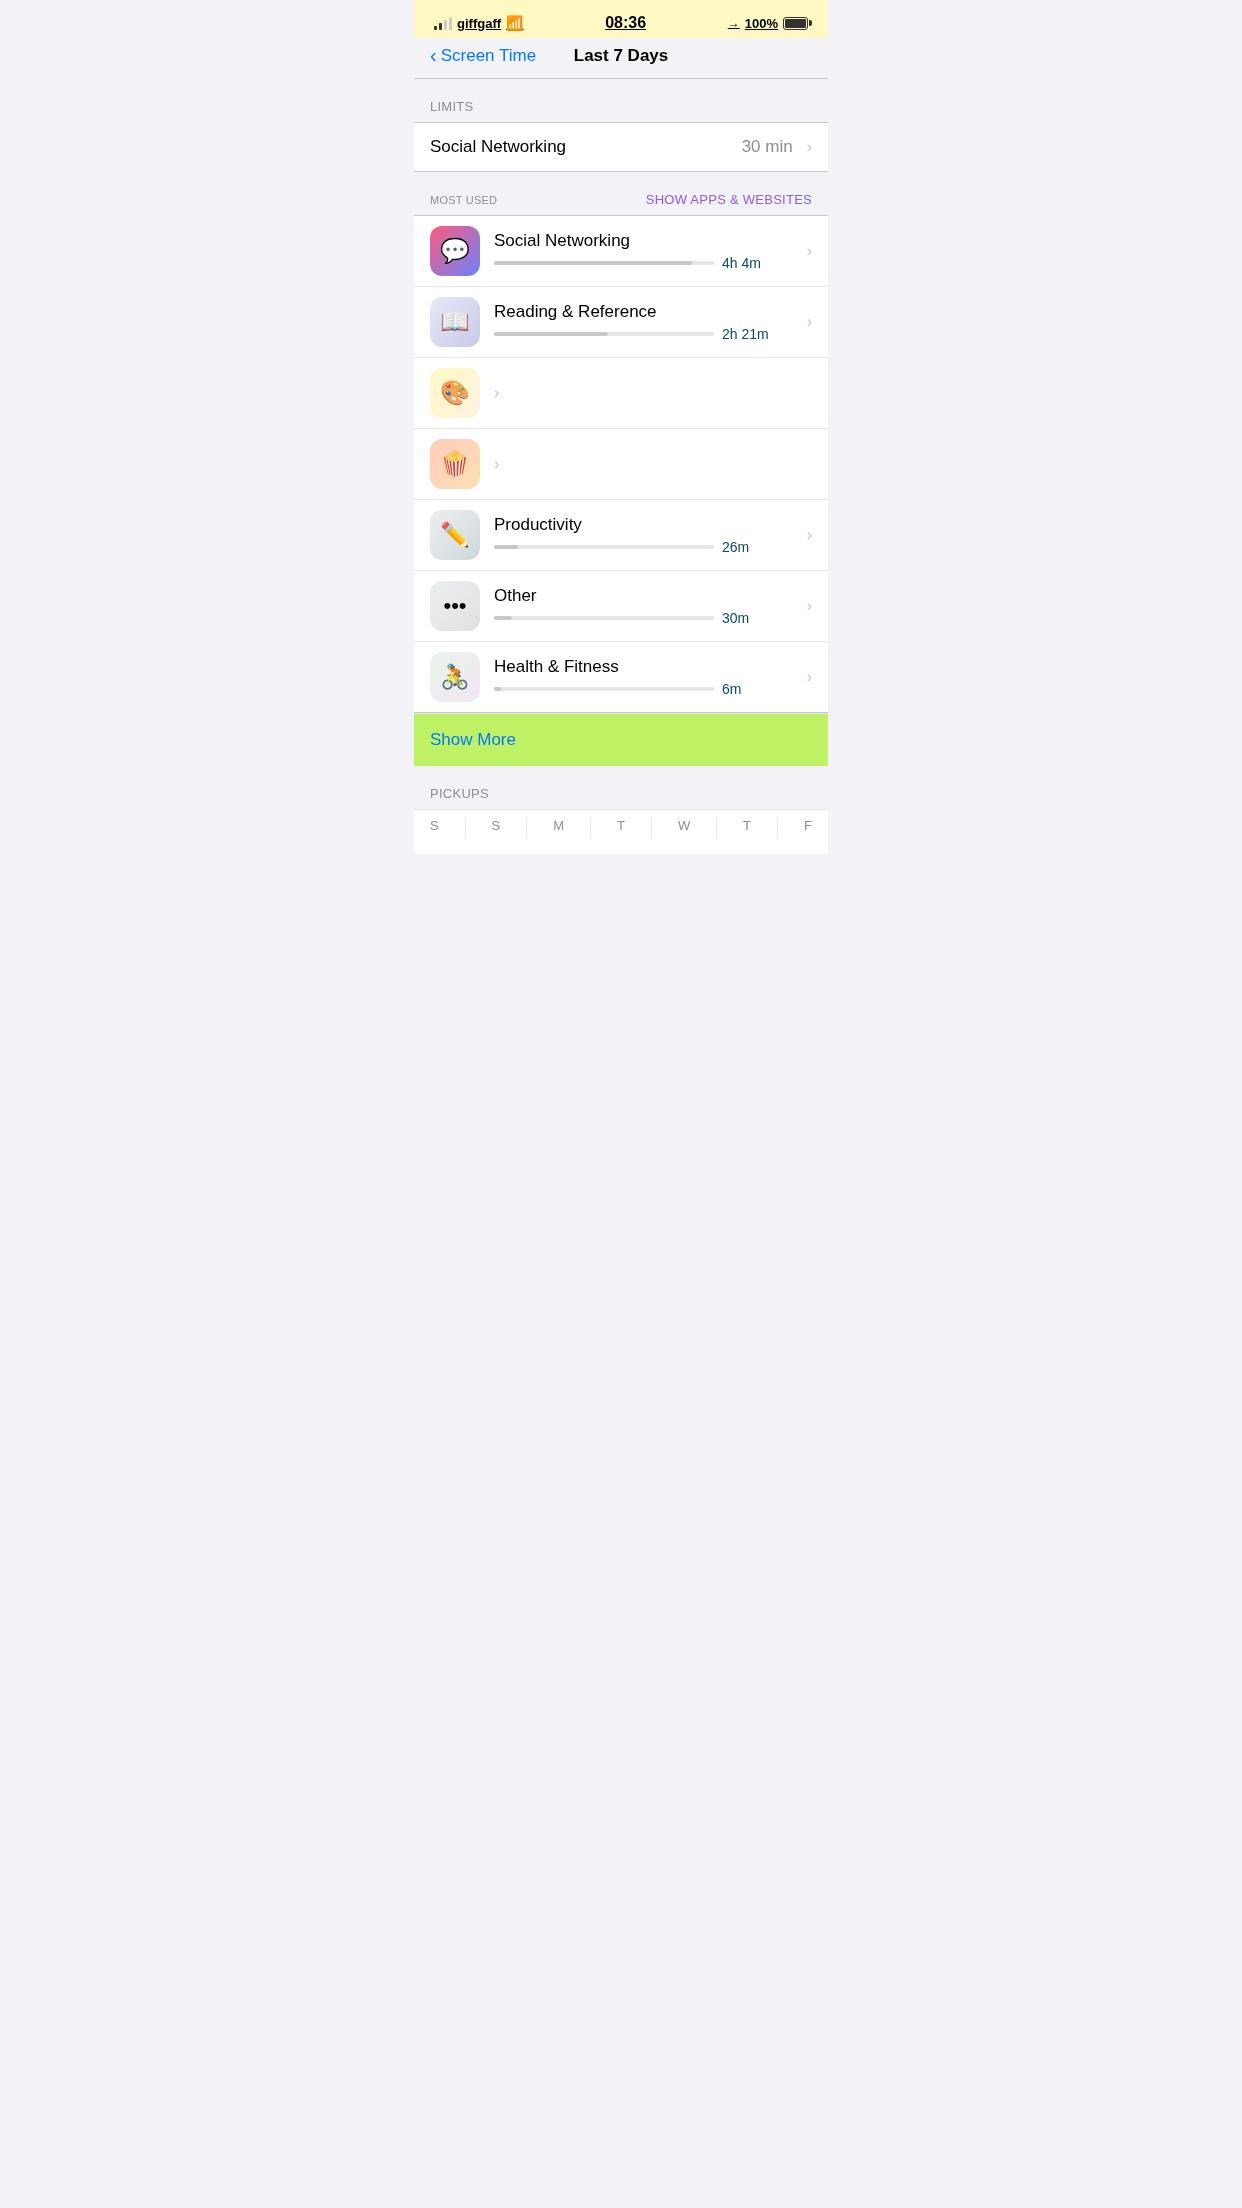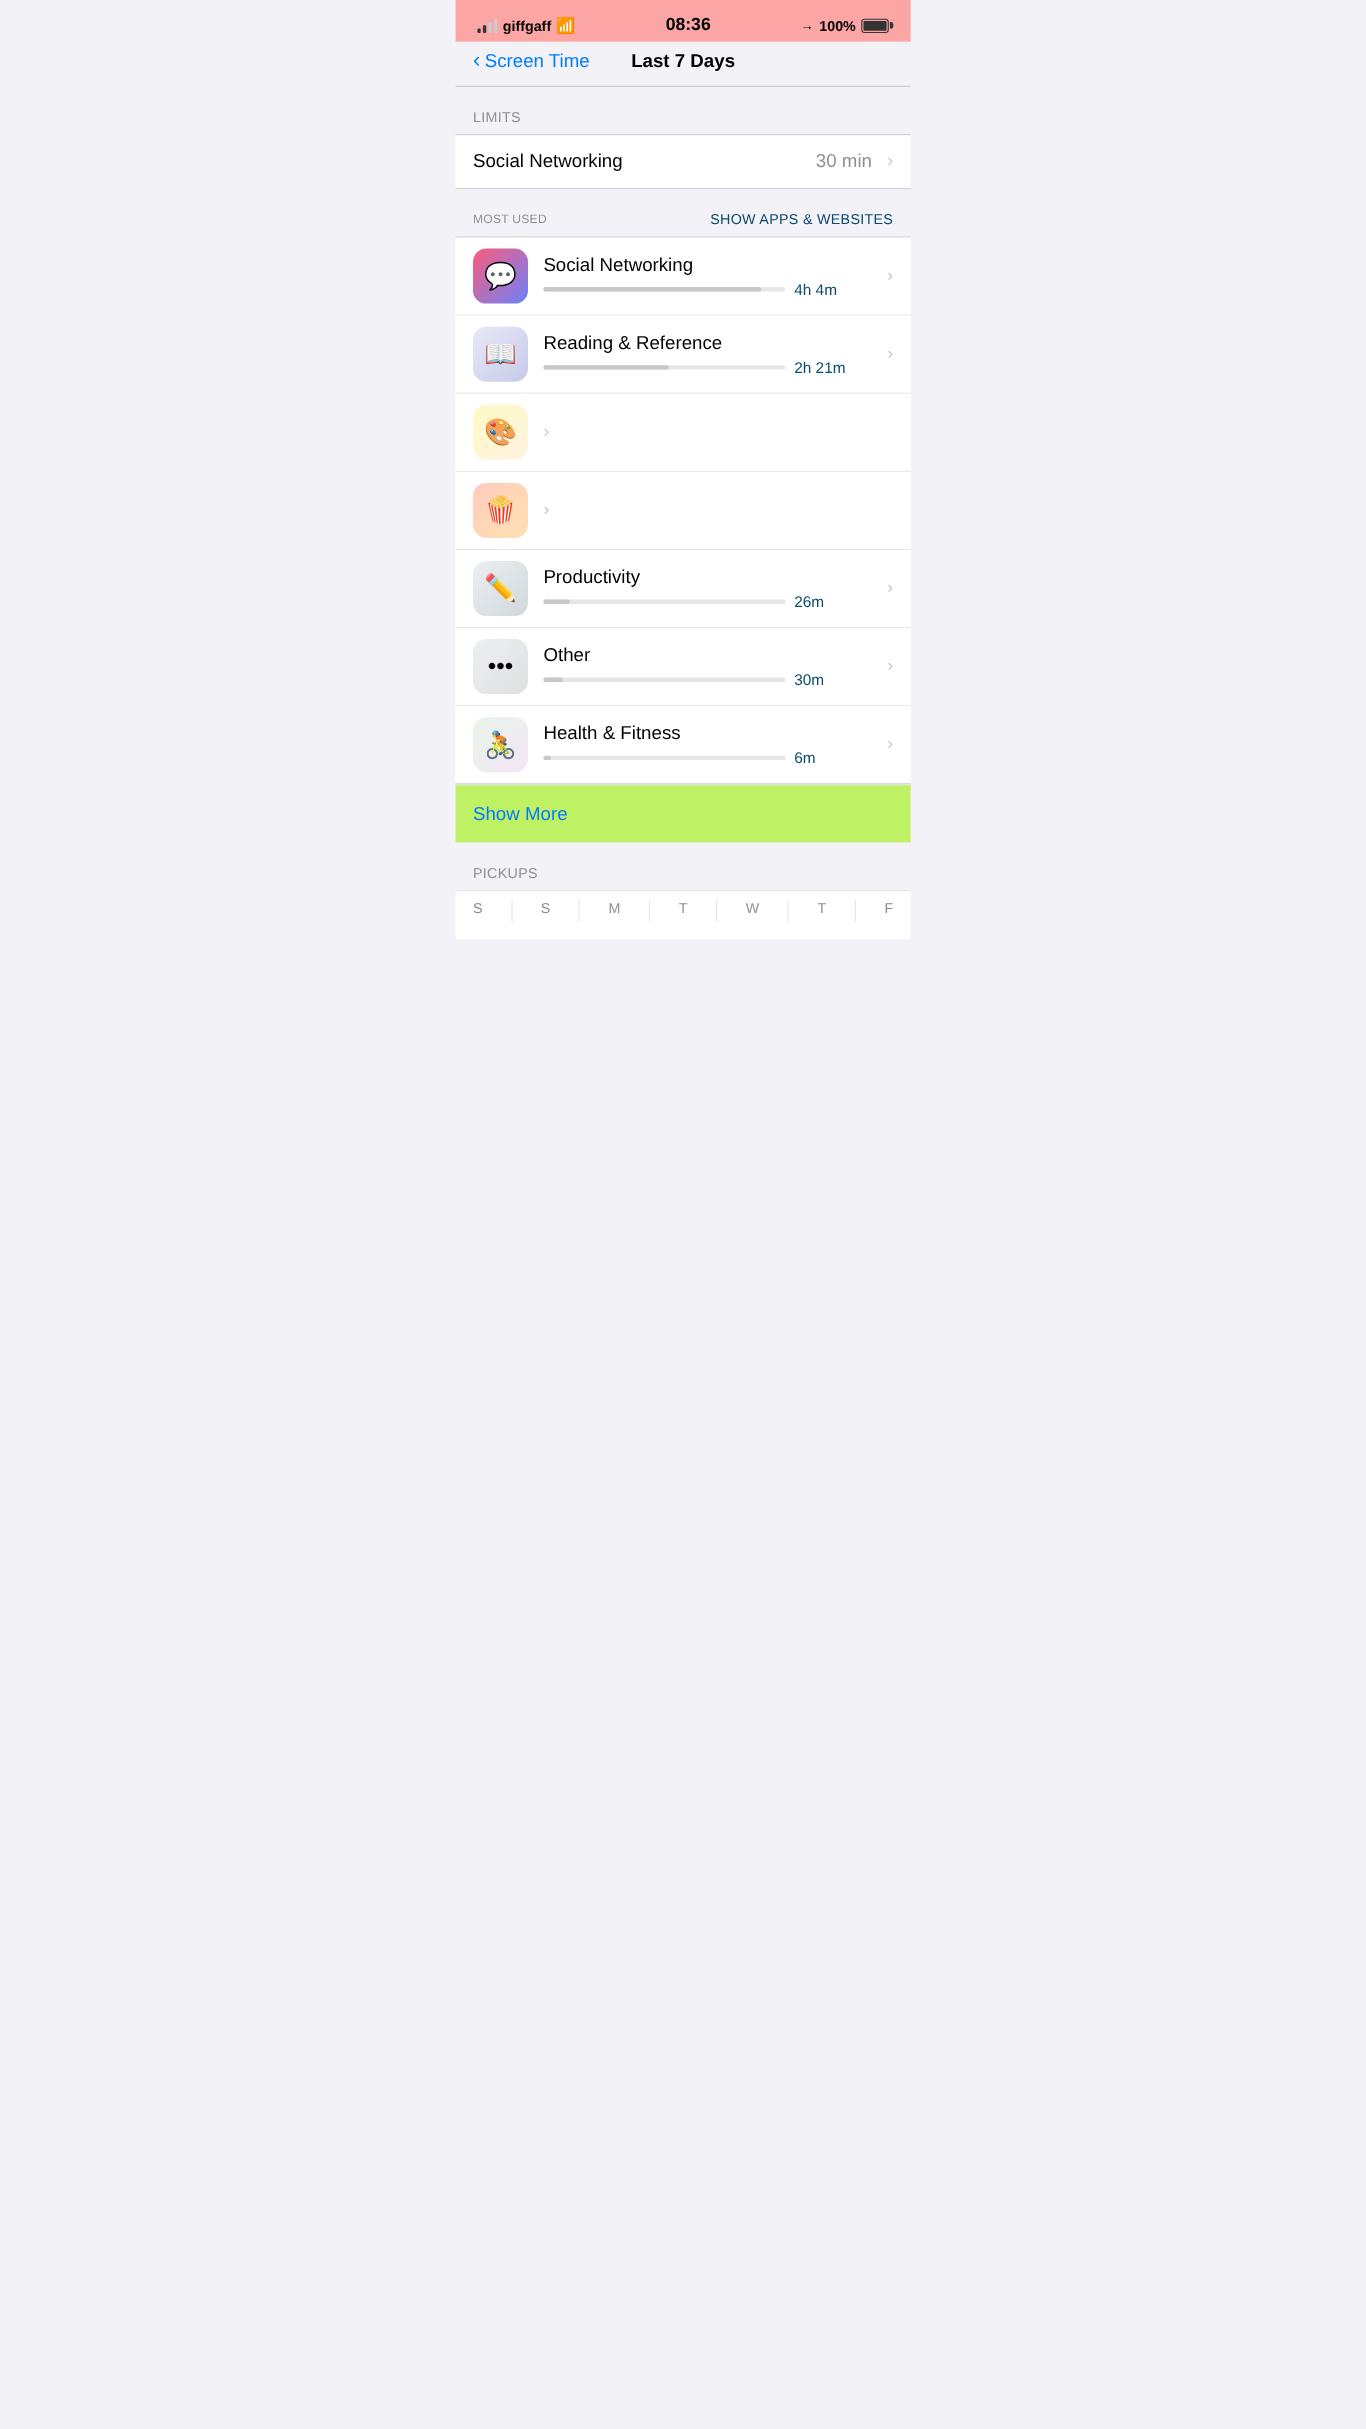--- a/index.html
+++ b/index.html
@@ -7,27 +7,28 @@
     body {
       font-family: -apple-system, BlinkMacSystemFont, 'Helvetica Neue', sans-serif;
       background: #f2f2f7;
       width: 414px;
       margin: 0 auto;
       min-height: 736px;
     }
 
     
     .status-bar {
-      background: #fca5a5;
+      background: #fef9c3;
       display: flex;
       justify-content: space-between;
       align-items: center;
       padding: 14px 20px 6px;
       font-size: 15px;
       font-weight: 600;
+      text-decoration: underline;
     }
     .status-left { display: flex; align-items: center; gap: 5px; font-size: 13px; }
     .status-center { font-size: 16px; font-weight: 600; }
     .status-right { display: flex; align-items: center; gap: 5px; font-size: 13px; }
     .signal-bars { display: flex; align-items: flex-end; gap: 2px; }
     .signal-bar { width: 3px; background: #333; border-radius: 1px; }
     .wifi-icon { font-size: 14px; }
     .battery-container { display: flex; align-items: center; gap: 3px; }
     .battery-body {
       width: 25px; height: 13px; border: 1.5px solid #333; border-radius: 3px;
@@ -98,21 +99,21 @@
 
     
     .most-used-header {
       background: #f2f2f7;
       display: flex;
       justify-content: space-between;
       align-items: center;
       padding: 20px 16px 8px;
     }
     .most-used-label { font-size: 11px; color: #8e8e93; text-transform: uppercase; letter-spacing: 0.02em; }
-    .show-apps-link { font-size: 13px; color: #0c4a6e; font-weight: 500; letter-spacing: 0.02em; }
+    .show-apps-link { font-size: 13px; color: #8b5cf6; font-weight: 500; letter-spacing: 0.02em; }
 
     
     .app-row {
       display: flex;
       align-items: center;
       padding: 10px 16px;
       background: #fff;
       border-bottom: 1px solid #e5e5ea;
       gap: 14px;
     }

